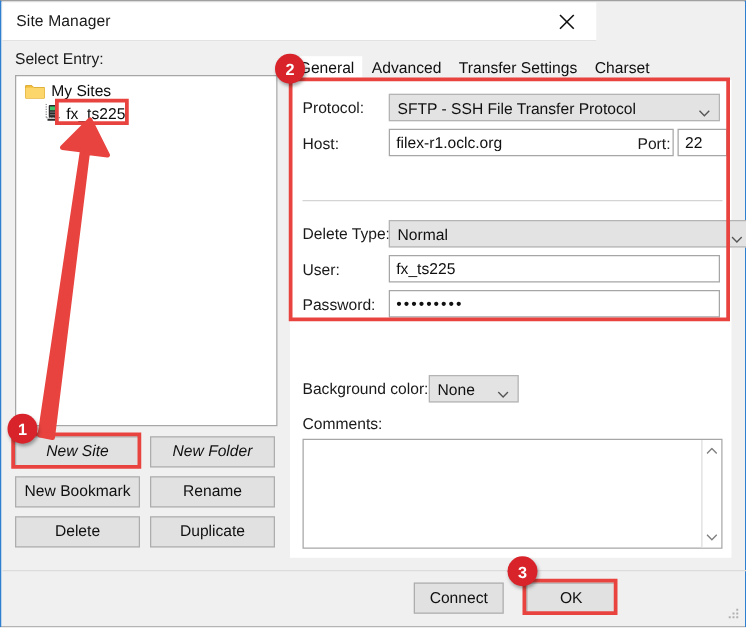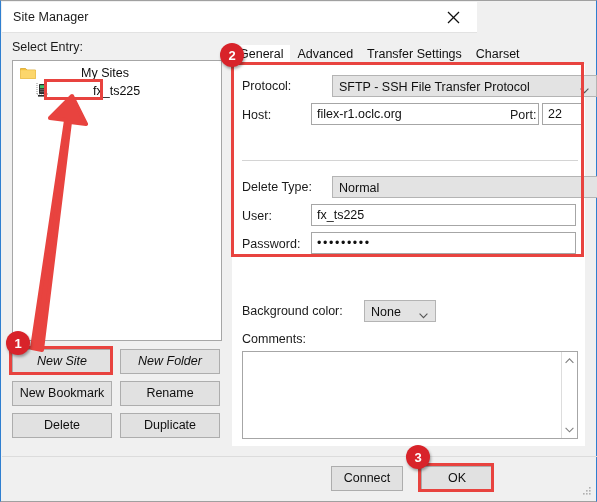--- a/index.html
+++ b/index.html
@@ -76,21 +76,20 @@
     box-sizing: border-box;
     overflow: hidden;
   }
   .tree-row {
     position: absolute;
     display: flex;
     align-items: center;
     font-size: 12.5px;
     color: #0d0d0d;
     white-space: nowrap;
-    gap: 40px;
   }
   .tree-row.root { left: 7px; top: 5px; }
   .tree-row.child { left: 22px; top: 22px; }
   .folder-icon { width: 16px; height: 14px; margin-right: 5px; position: relative; }
   .server-icon { width: 14px; height: 15px; margin-right: 4px; position: relative; }
   .elbow {
     position: absolute;
     left: 22px; top: 22px;
     width: 14px; height: 16px;
   }
@@ -174,21 +173,20 @@
   }
   .combo {
     position: absolute;
     background: #e3e3e3;
     border: 1px solid #b4b4b4;
     box-sizing: border-box;
     height: 22px;
     font-size: 12.5px;
     color: #101010;
     cursor: pointer;
-    margin-left: 21px;
   }
   .combo .ctext {
     position: absolute;
     left: 6px; top: 2px;
     line-height: 18px;
   }
   .combo .carrow {
     position: absolute;
     right: 7px; top: 7px;
   }

